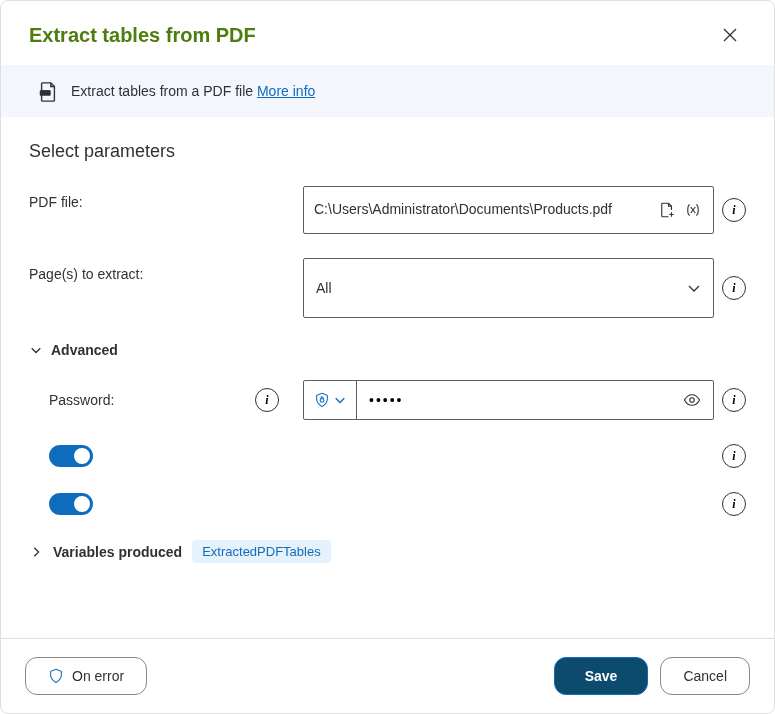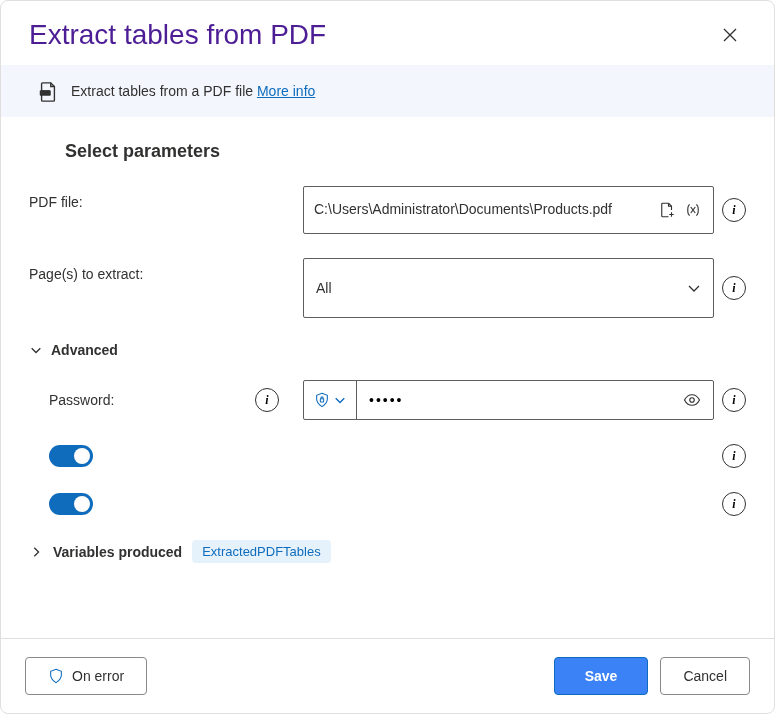--- a/index.html
+++ b/index.html
@@ -22,23 +22,23 @@
     position: relative;
     background: #fff;
   }
   .header {
     display: flex;
     justify-content: space-between;
     align-items: center;
     padding: 18px 28px 14px 28px;
   }
   .header .title {
-    font-size: 28px;
-    font-weight: 400;
-    color: #4c1d95;
+    font-size: 20px;
+    font-weight: 700;
+    color: #4d7c0f;
   }
   .close-btn {
     width: 32px; height: 32px;
     display: flex; align-items: center; justify-content: center;
     cursor: pointer;
     border: none; background: none;
     font-size: 16px;
     color: #323130;
   }
   .info-banner {
@@ -61,24 +61,23 @@
     text-decoration: underline;
     cursor: pointer;
   }
   .content {
     padding: 24px 28px 0 28px;
     flex: 1;
     overflow-y: auto;
   }
   .section-title {
     font-size: 18px;
-    font-weight: 700;
+    font-weight: 400;
     color: #323130;
     margin-bottom: 24px;
-    margin-left: 36px;
   }
   .row {
     display: flex;
     align-items: flex-start;
     margin-bottom: 24px;
     gap: 12px;
   }
   .row .label {
     width: 262px;
     flex-shrink: 0;
@@ -253,32 +252,32 @@
   .footer {
     border-top: 1px solid #e1dfdd;
     padding: 18px 24px;
     display: flex;
     justify-content: space-between;
     align-items: center;
   }
   .btn {
     border: 1px solid #8a8886;
     background: #fff;
-    border-radius: 4px;
+    border-radius: 12px;
     padding: 10px 22px;
     font-size: 14px;
     font-family: inherit;
     cursor: pointer;
     display: inline-flex;
     align-items: center;
     gap: 8px;
     color: #323130;
   }
   .btn-primary {
-    background: #3b82f6;
+    background: #0c4a6e;
     border-color: #0f6cbd;
     color: #fff;
     font-weight: 600;
     padding: 10px 30px;
   }
   .footer-right {
     display: flex;
     gap: 12px;
   }
   svg { display: block; }

